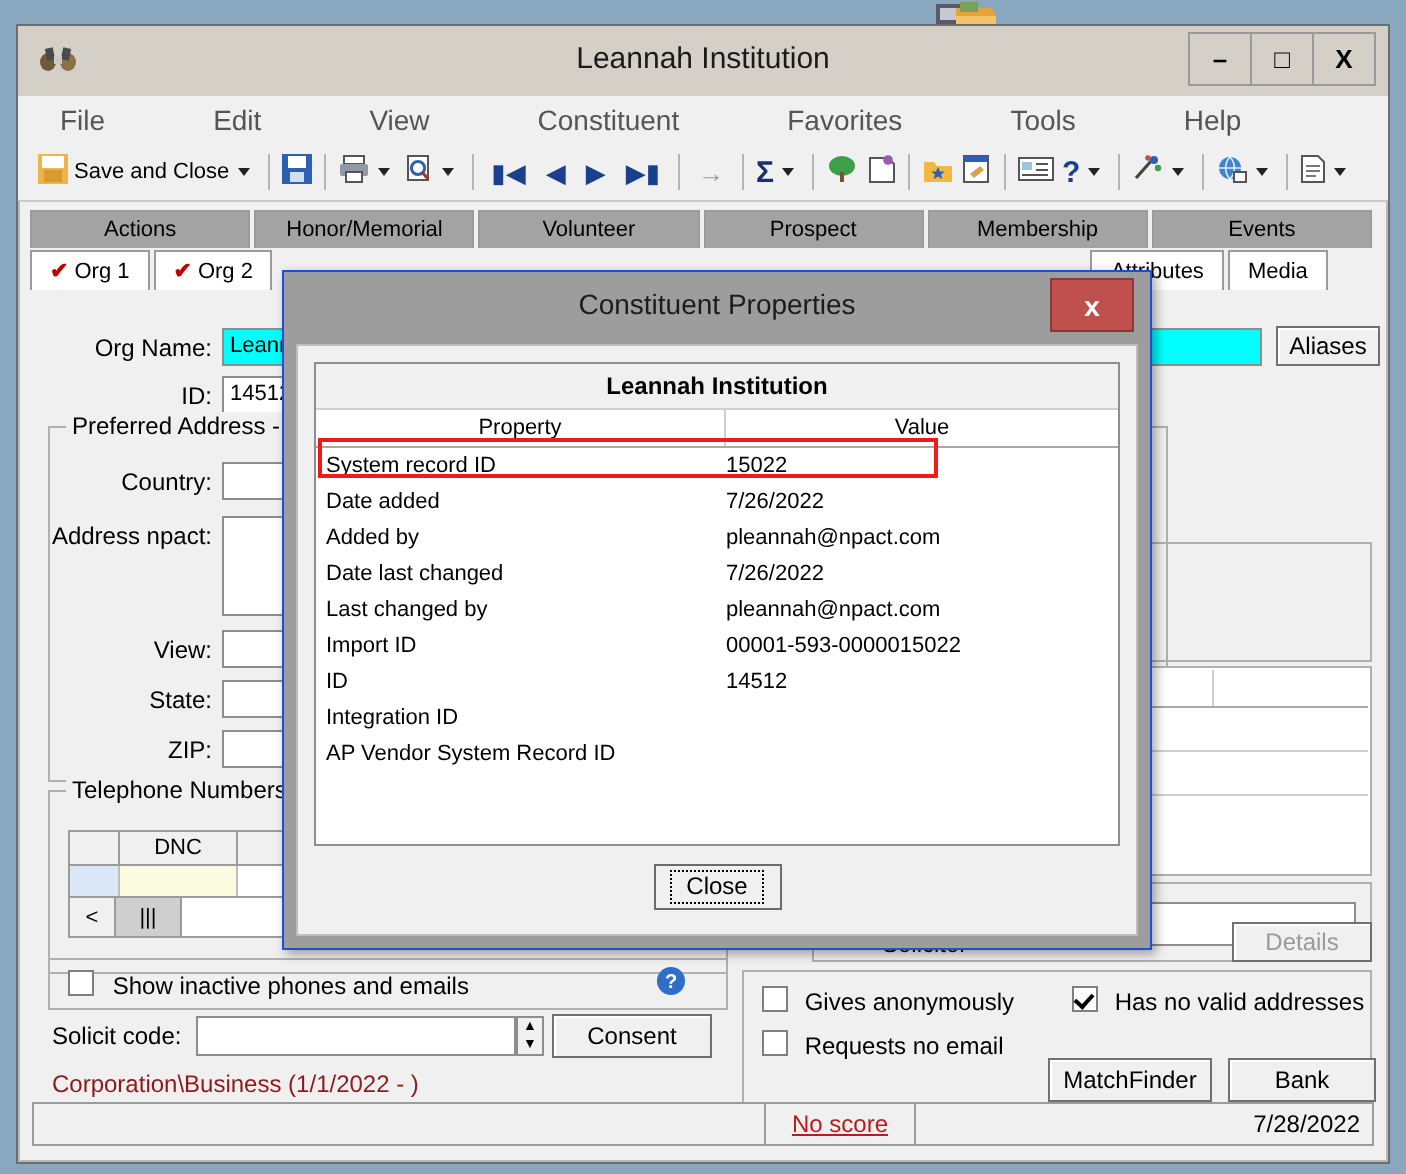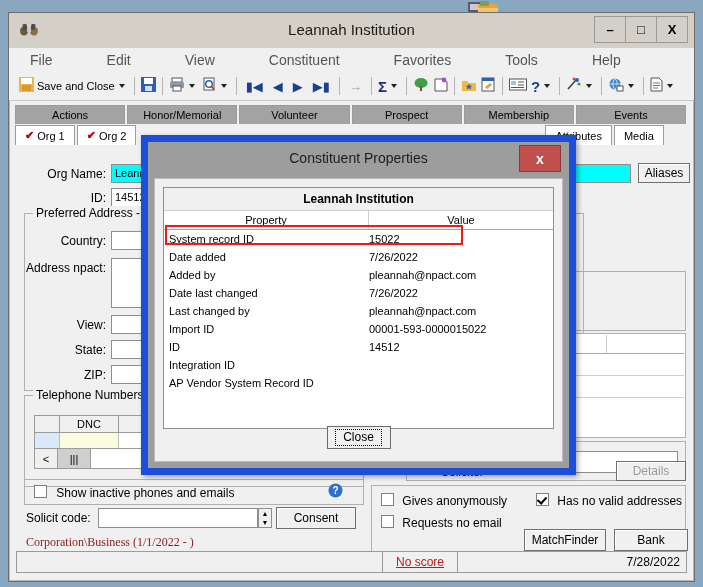--- a/index.html
+++ b/index.html
@@ -109,21 +109,21 @@
     border:1px solid #9b9b9b;background:#f0f0f0;box-sizing:border-box;
     height:22px;display:flex;align-items:center;padding:0 6px;
     border-right:none;
   }
   .statuscell:last-child{border-right:1px solid #9b9b9b;}
   .link{color:#b91c1c;text-decoration:underline;font-size:12px;cursor:pointer;}
   .corptext{color:#8b1a1a;font-size:12px;}
   
   .dialog{
     position:absolute;left:132px;top:122px;width:435px;height:340px;
-    background:#9d9d9d;border:7px solid #1d4ed8;box-sizing:border-box;
+    background:#9d9d9d;border:1px solid #1d4ed8;box-sizing:border-box;
     box-shadow:2px 2px 5px rgba(0,0,0,.35);
   }
   .dlg-title{
     height:36px;position:relative;
   }
   .dlg-title-text{
     position:absolute;left:0;right:0;top:8px;text-align:center;
     font-size:14px;color:#1c1c1c;
   }
   .dlg-close{
@@ -475,21 +475,21 @@
           <circle cx="7.5" cy="7.5" r="7" fill="#2f6fc9"></circle>
           <text x="7.5" y="11" font-size="10" fill="#fff" text-anchor="middle" font-family="Liberation Sans, sans-serif" font-weight="bold">?</text>
         </svg>
     </div>
 
     <div style="position:absolute;left:10px;top:348px;font-size:12px;">Solicit code:</div>
     <div class="fld" style="position:absolute;left:82px;top:345px;width:160px;height:20px;"></div>
     <div style="position:absolute;left:242px;top:345px;width:14px;height:20px;border:1px solid #8e8e8e;background:#f0f0f0;box-sizing:border-box;font-size:7px;text-align:center;line-height:9px;">▲<br>▼</div>
     <div class="btn" style="position:absolute;left:260px;top:344px;width:80px;height:22px;">Consent</div>
 
-    <div class="corptext" style="position:absolute;left:10px;top:372px;font-family:Liberation Serif, serif;">Corporation\Business (1/1/2022 - )</div>
+    <div class="corptext" style="position:absolute;left:10px;top:372px;">Corporation\Business (1/1/2022 - )</div>
     <div class="btn" style="position:absolute;left:508px;top:366px;width:82px;height:22px;">MatchFinder</div>
     <div class="btn" style="position:absolute;left:598px;top:366px;width:74px;height:22px;">Bank</div>
   </div>
 
   <div class="statusbar">
     <div class="statuscell" style="flex:1;"></div>
     <div class="statuscell" style="width:75px;justify-content:center;">
       <span class="link">No score</span>
     </div>
     <div class="statuscell" style="width:230px;justify-content:flex-end;">7/28/2022</div>

